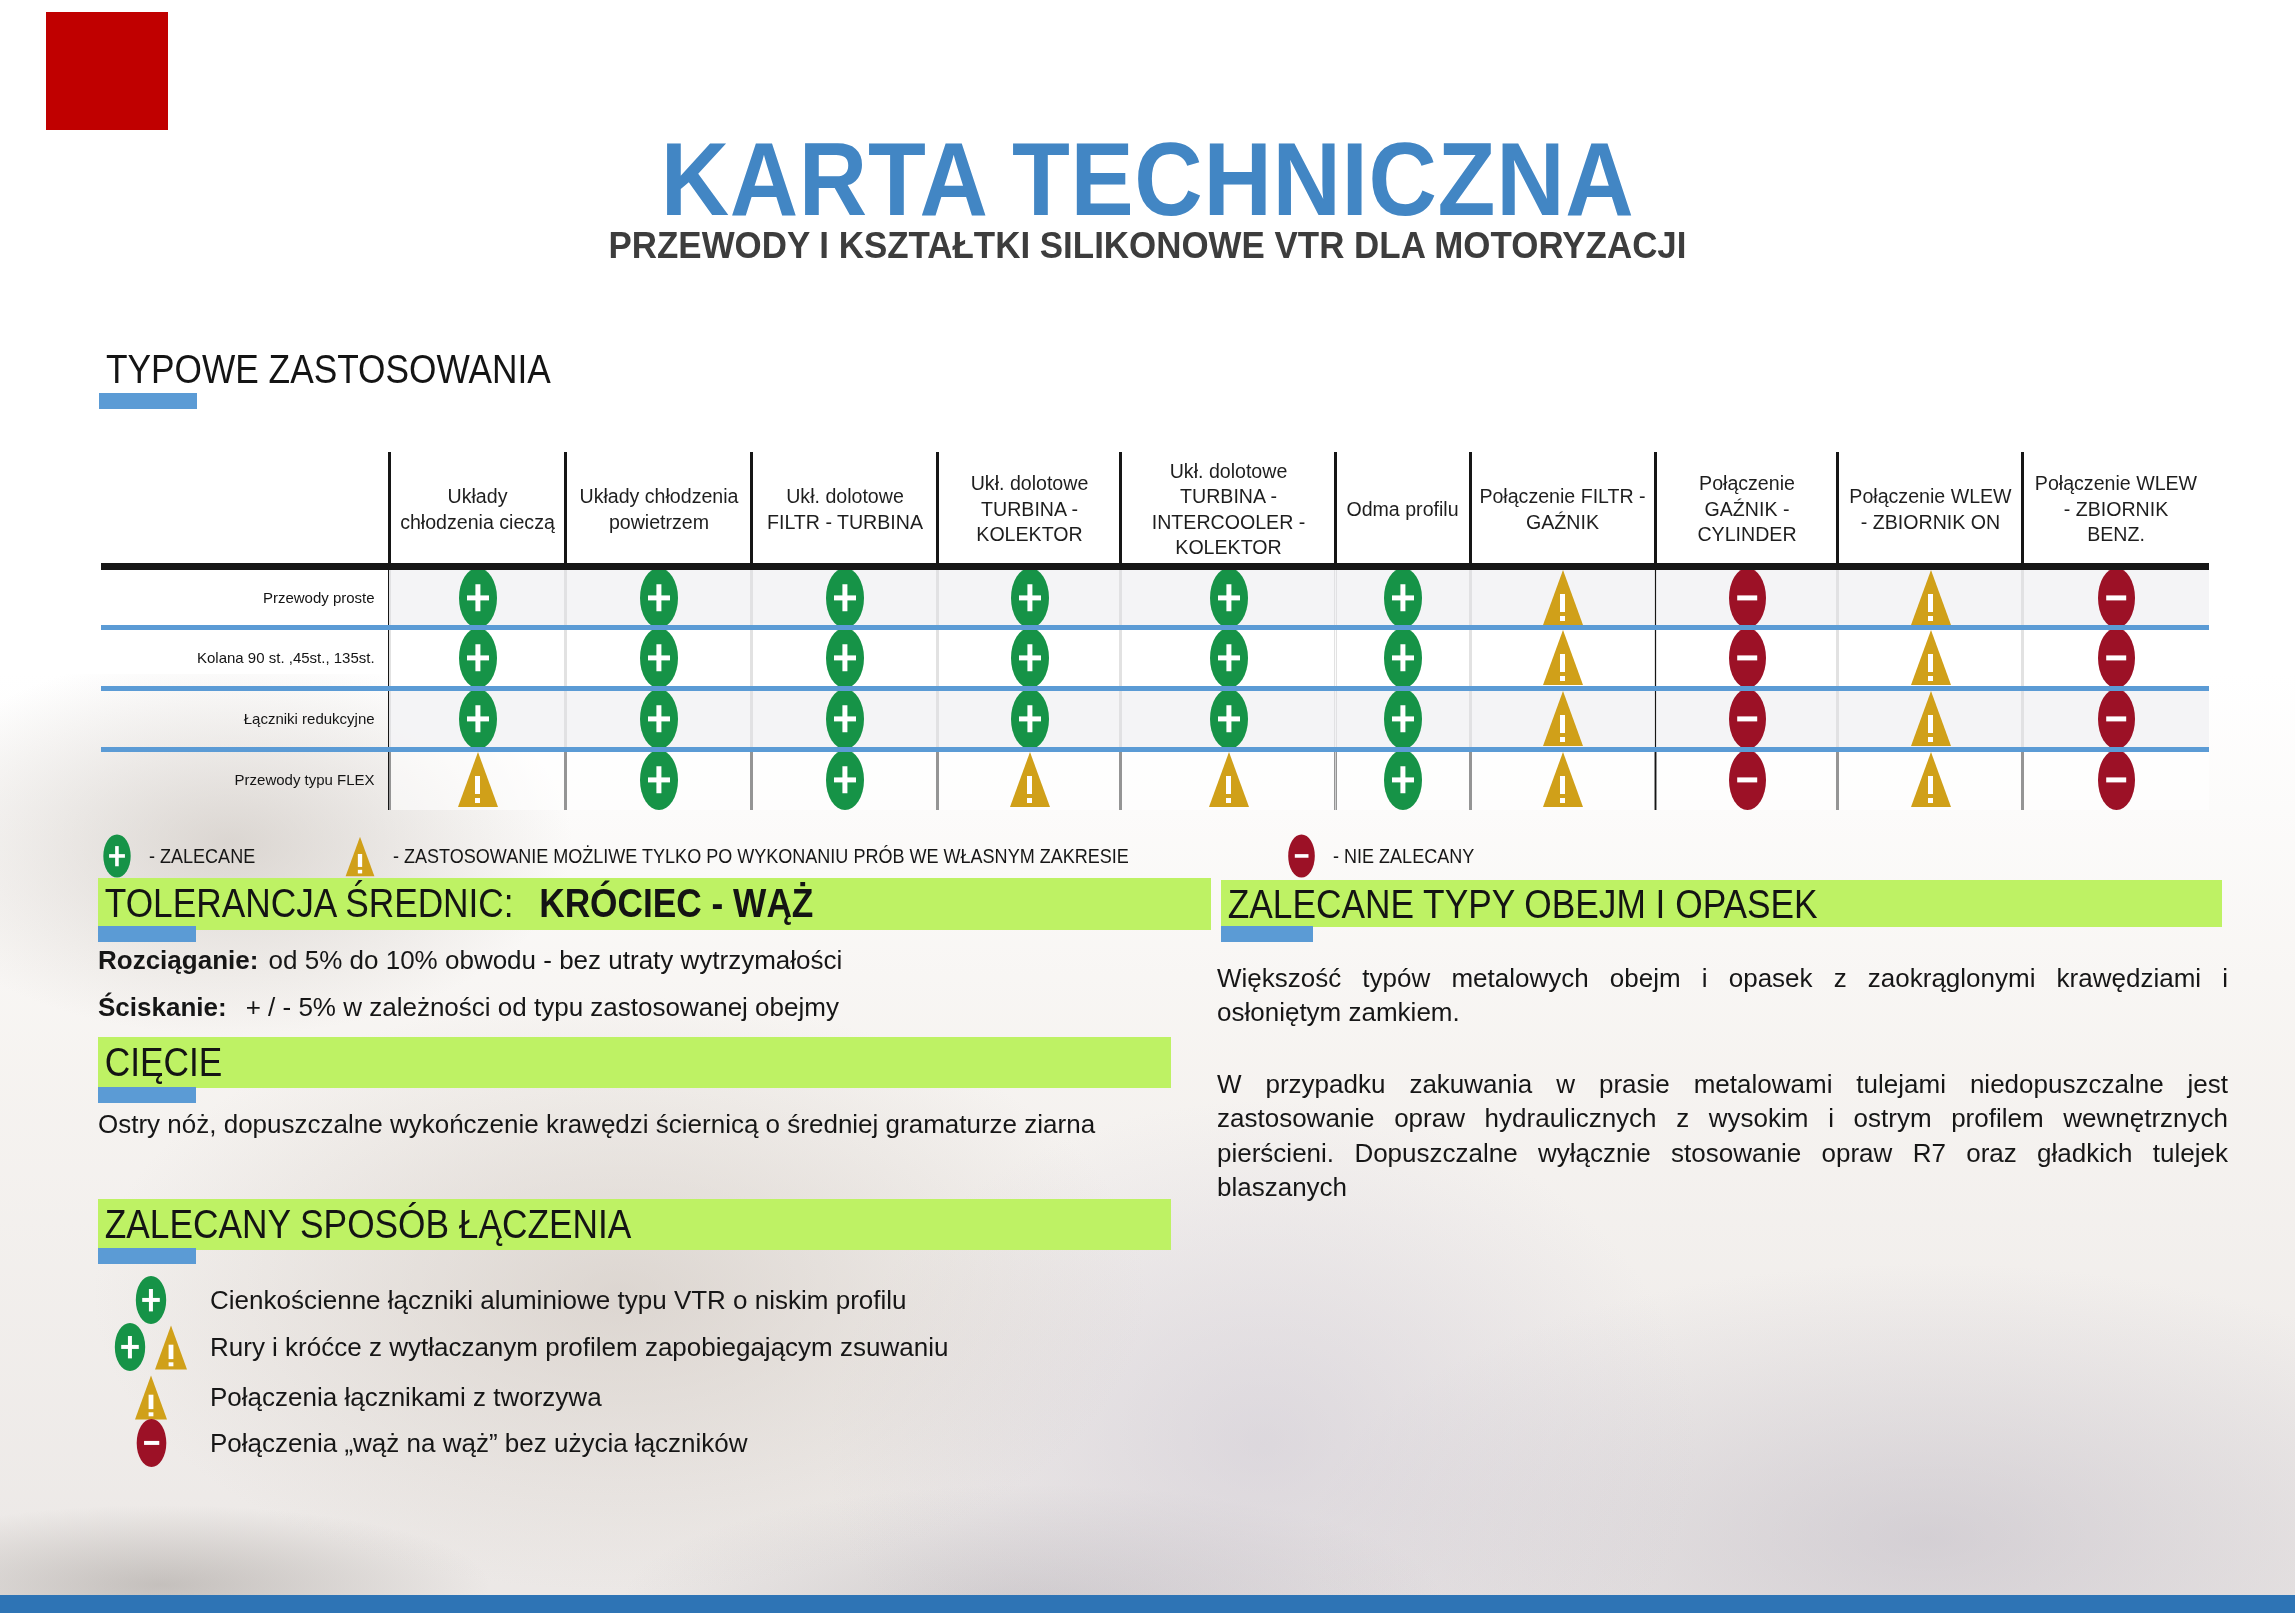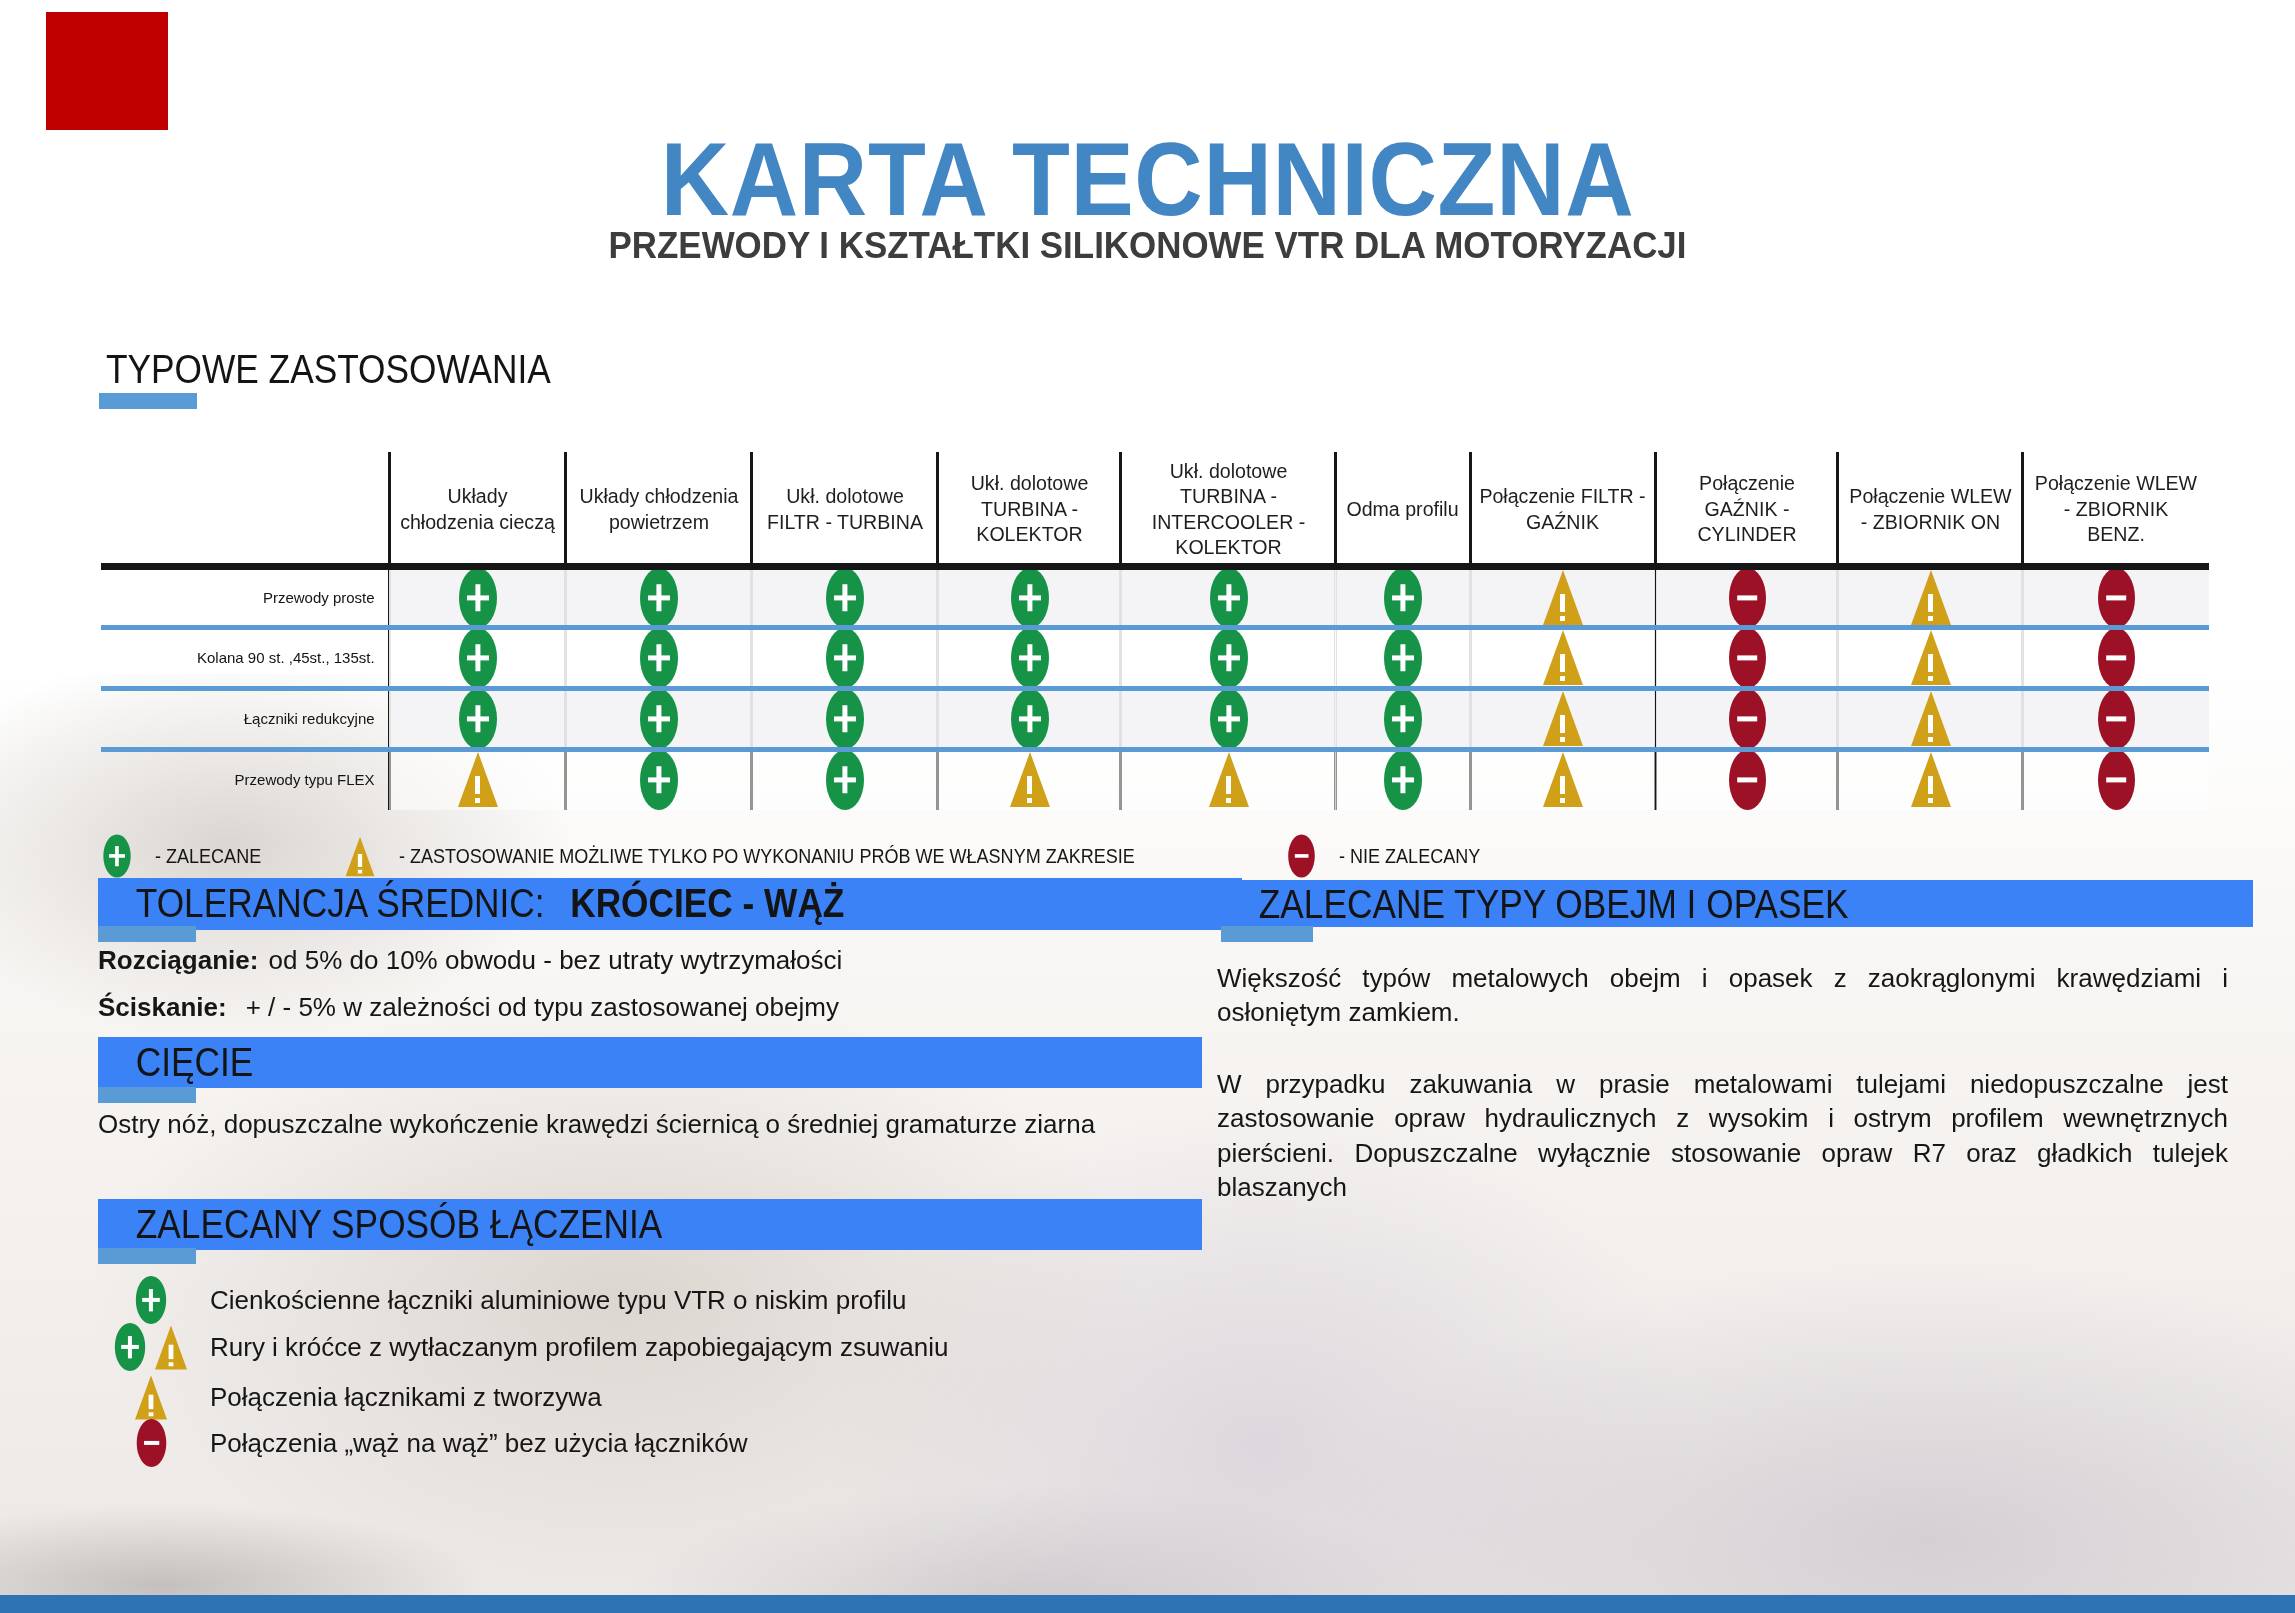--- a/index.html
+++ b/index.html
@@ -22,21 +22,21 @@
   #corner-red{left:46px;top:11.8px;width:122px;height:118px;background:var(--corner-red);}
   #bottom-bar{left:0;top:1595px;width:2295px;height:18.3px;background:var(--bottom-bar);}
 
   #title{left:0;top:128px;width:2295px;text-align:center;font-size:103px;font-weight:800;
          letter-spacing:0.7px;color:var(--title-blue);transform:scaleX(.92);line-height:1;}
   #subtitle{left:0;top:228px;width:2295px;text-align:center;font-size:36px;font-weight:700;
             color:#3d3d3d;transform:scaleX(.97);line-height:1;}
 
   .sec-head{font-size:41px;font-weight:400;color:#141414;line-height:1;white-space:nowrap;
             transform:scaleX(.86);transform-origin:left center;}
-  .head-strip{background:#3b82f6;padding-left:31px;}
+  .head-strip{background:#bef264;}
   .blue-bar{background:var(--accent);height:15.7px;width:98px;}
 
   
   #apps-table{left:101px;top:452px;width:2108px;height:358px;}
   .vline{position:absolute;top:0;width:3.3px;height:358px;background:#161616;}
   .hline-black{position:absolute;left:0;width:2108px;height:6.5px;background:#161616;}
   .hline-blue{position:absolute;left:0;width:2108px;height:5.2px;background:var(--accent);}
   .col-head{position:absolute;top:0;height:115px;display:flex;align-items:center;justify-content:center;
             text-align:center;font-size:19.6px;line-height:1.3;color:#1e1e1e;padding:0 9.2px;box-sizing:border-box;}
   .row-label{position:absolute;left:0;width:288px;display:flex;align-items:center;justify-content:flex-end;
@@ -53,21 +53,21 @@
   .ic-plus::after{content:"";position:absolute;left:50%;top:50%;width:5.2px;height:27.5px;background:#fff;transform:translate(-50%,-50%);}
   .ic-minus{width:37px;height:60px;background:var(--dark-red);border-radius:50%;}
   .ic-minus::before{content:"";position:absolute;left:50%;top:50%;width:19.6px;height:5.2px;background:#fff;transform:translate(-50%,-50%);}
   .ic-warn{width:0;height:0;border-left:20px solid transparent;border-right:20px solid transparent;
            border-bottom:55px solid var(--gold);}
   .ic-warn::before{content:"";position:absolute;left:-2.6px;top:23.6px;width:5.2px;height:18.3px;background:#fff;}
   .ic-warn::after{content:"";position:absolute;left:-2.6px;top:46px;width:5.2px;height:5.2px;background:#fff;}
   .sc72{transform:scale(.72);transform-origin:center;}
   .sc80{transform:scale(.80);transform-origin:center;}
 
-  .legend-item{position:absolute;display:flex;align-items:center;gap:19px;height:60px;}
+  .legend-item{position:absolute;display:flex;align-items:center;gap:13px;height:60px;}
   .legend-text{font-size:19.6px;color:#161616;white-space:nowrap;transform:scaleX(.92);transform-origin:left center;}
 
   .body-text{font-size:26px;line-height:1.32;color:#161616;}
   .bold{font-weight:700;}
   .just{text-align:justify;}
 
   .join-item{position:absolute;display:flex;align-items:center;}
   .join-icons{width:118px;display:flex;align-items:center;justify-content:center;gap:2.6px;flex:none;}
   .join-text{font-size:26px;color:#161616;white-space:nowrap;}
 </style>

